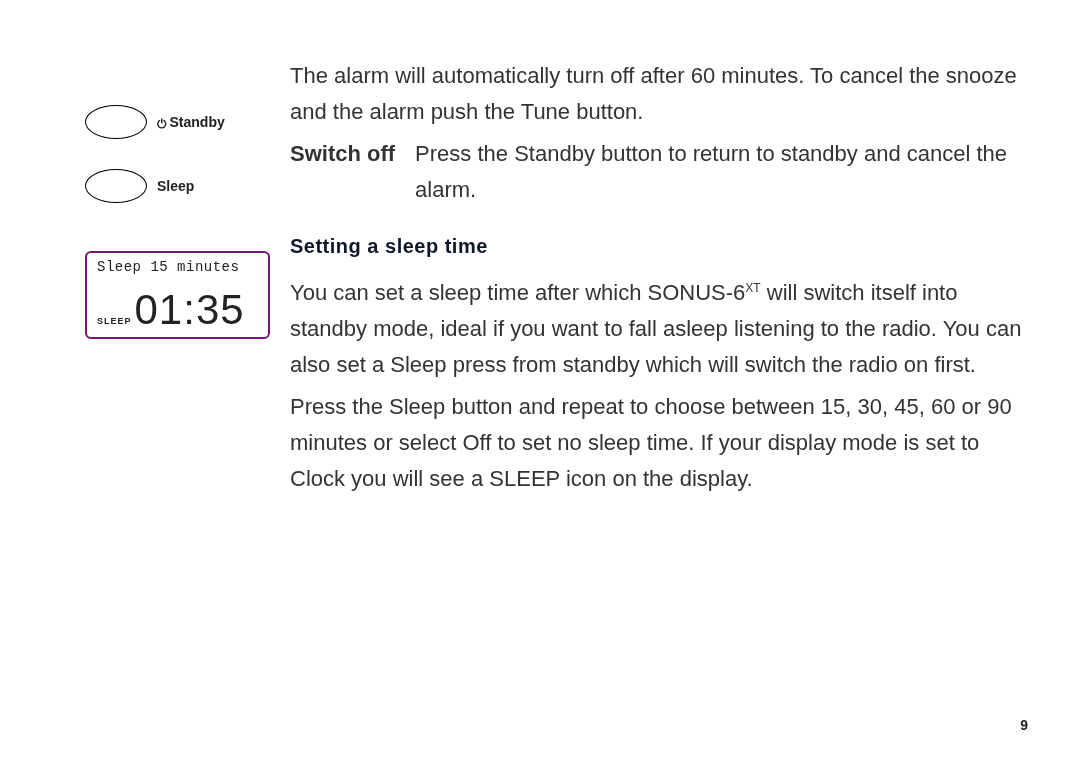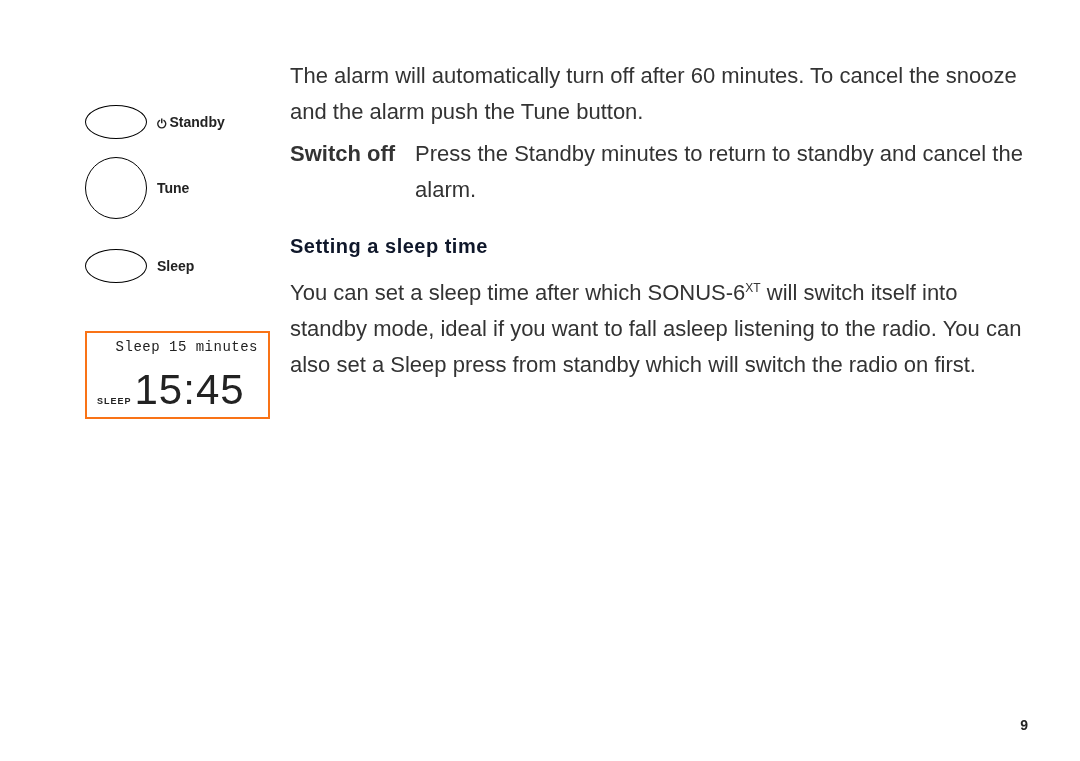--- a/index.html
+++ b/index.html
@@ -15,21 +15,20 @@
     position: relative;
     width: 1080px;
     height: 761px;
     box-sizing: border-box;
   }
   .sidebar {
     position: absolute;
     left: 85px;
     top: 105px;
     width: 200px;
-    text-align: right;
   }
   .button-fig {
     display: flex;
     align-items: center;
     margin-bottom: 18px;
   }
   .ellipse {
     width: 58px;
     height: 32px;
     border: 1.5px solid #000;
@@ -65,22 +64,22 @@
     position: relative;
     top: 1px;
   }
   
   .lcd-group {
     margin-top: 48px;
   }
   .lcd-box {
     width: 185px;
     box-sizing: border-box;
-    border: 2px solid #f97316;
-    border-radius: 0;
+    border: 2px solid #701a75;
+    border-radius: 6px;
     padding: 6px 10px;
   }
   .lcd-text {
     font-family: "Courier New", monospace;
     font-size: 14px;
     letter-spacing: 0.5px;
   }
   .lcd-spacer {
     height: 14px;
   }
@@ -162,59 +161,56 @@
 
   <div class="sidebar">
 
     <div class="button-fig">
       <div class="ellipse standby"></div>
       <span class="fig-label small">
         <span class="power-icon">⏻</span><span>Standby</span>
       </span>
     </div>
 
-    <div class="button-fig" style="margin-top:10px;margin-bottom:26px;">
-      <div class="ellipse tune"></div>
-      <span class="fig-label">Tune</span>
-    </div>
 
     <div class="button-fig" style="margin-top:30px;">
       <div class="ellipse sleep"></div>
       <span class="fig-label">Sleep</span>
     </div>
 
     <div class="lcd-group">
       <div class="lcd-box">
         <div class="lcd-text">Sleep 15 minutes</div>
         <div class="lcd-spacer"></div>
         <div class="lcd-clock-row">
           <span class="lcd-sleep-tag">SLEEP</span>
-          <span class="lcd-clock">15:45</span>
+          <span class="lcd-clock">01:35</span>
         </div>
       </div>
     </div>
 
   </div>
 
   <div class="content">
 
     <p>The alarm will automatically turn off after 60 minutes. To cancel the snooze and the alarm push the Tune button.</p>
 
     <div class="def-table">
       <div class="def-row">
         <span class="def-term">Switch off</span>
-        <span class="def-desc">Press the Standby minutes to return to standby and cancel the alarm.</span>
+        <span class="def-desc">Press the Standby button to return to standby and cancel the alarm.</span>
       </div>
     </div>
 
     <h2>Setting a sleep time</h2>
 
     <p>
       <span>You can set a sleep time after which SONUS-6</span><sup class="xt">XT</sup><span> will switch itself into standby mode, ideal if you want to fall asleep listening to the radio. You can also set a Sleep press from standby which will switch the radio on first.</span>
     </p>
 
+    <p>Press the Sleep button and repeat to choose between 15, 30, 45, 60 or 90 minutes or select Off to set no sleep time. If your display mode is set to Clock you will see a SLEEP icon on the display.</p>
 
 
   </div>
 
   <div class="page-number">9</div>
 
 </div>
 
 </body></html>

